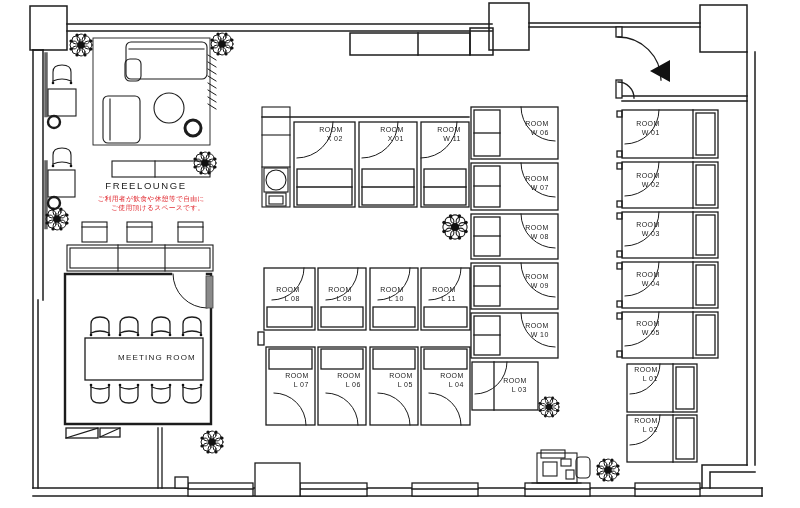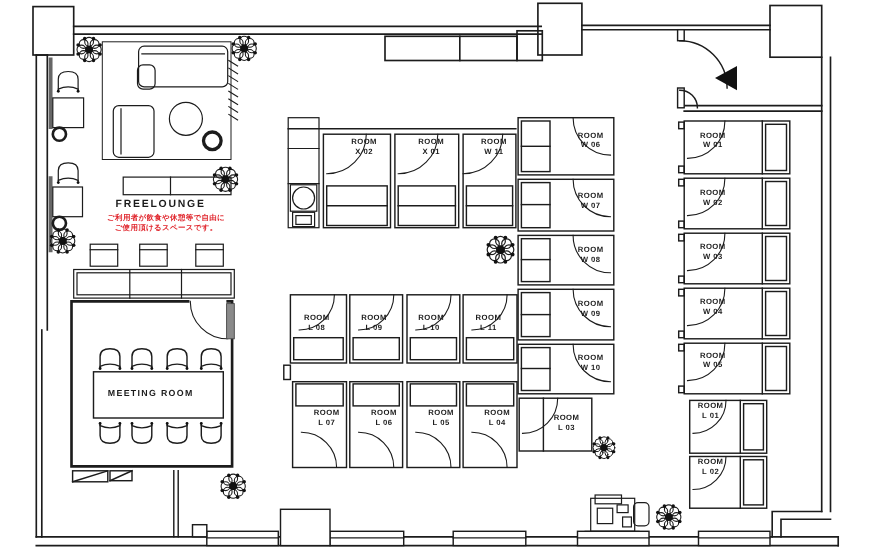--- a/index.html
+++ b/index.html
@@ -1,23 +1,23 @@
 <!DOCTYPE html>
 <html><head>
 <meta charset="utf-8">
 <style>
   html,body{margin:0;padding:0;background:#ffffff;}
   .stage{position:relative;width:800px;height:508px;background:#fff;overflow:hidden;
          font-family:"Liberation Sans", sans-serif;}
   .stage svg{position:absolute;left:0;top:0;}
-  .lbl{position:absolute;transform:translateX(-50%);text-align:center;color:#1b1b1b;
-       white-space:pre-line;font-weight:bold;}
+  .lbl{position:absolute;transform:translateX(-50%);text-align:right;color:#1b1b1b;
+       white-space:pre-line;font-weight:normal;}
   .rlabel{font-size:7px;line-height:8.5px;letter-spacing:.4px;}
   .big{font-size:9.5px;letter-spacing:1.6px;}
-  .mid{font-size:8px;letter-spacing:1.2px;}
+  .mid{font-size:8px;letter-spacing:1.2px;margin-left:20px;}
   .note{font-size:6.8px;line-height:8.5px;letter-spacing:.3px;}
 </style>
 </head>
 <body>
 
 <div class="stage">
 
 <svg width="800" height="508" viewBox="0 0 800 508" fill="none" stroke="#1c1c1c" stroke-width="1.3" stroke-linecap="square">
 
   <defs>

